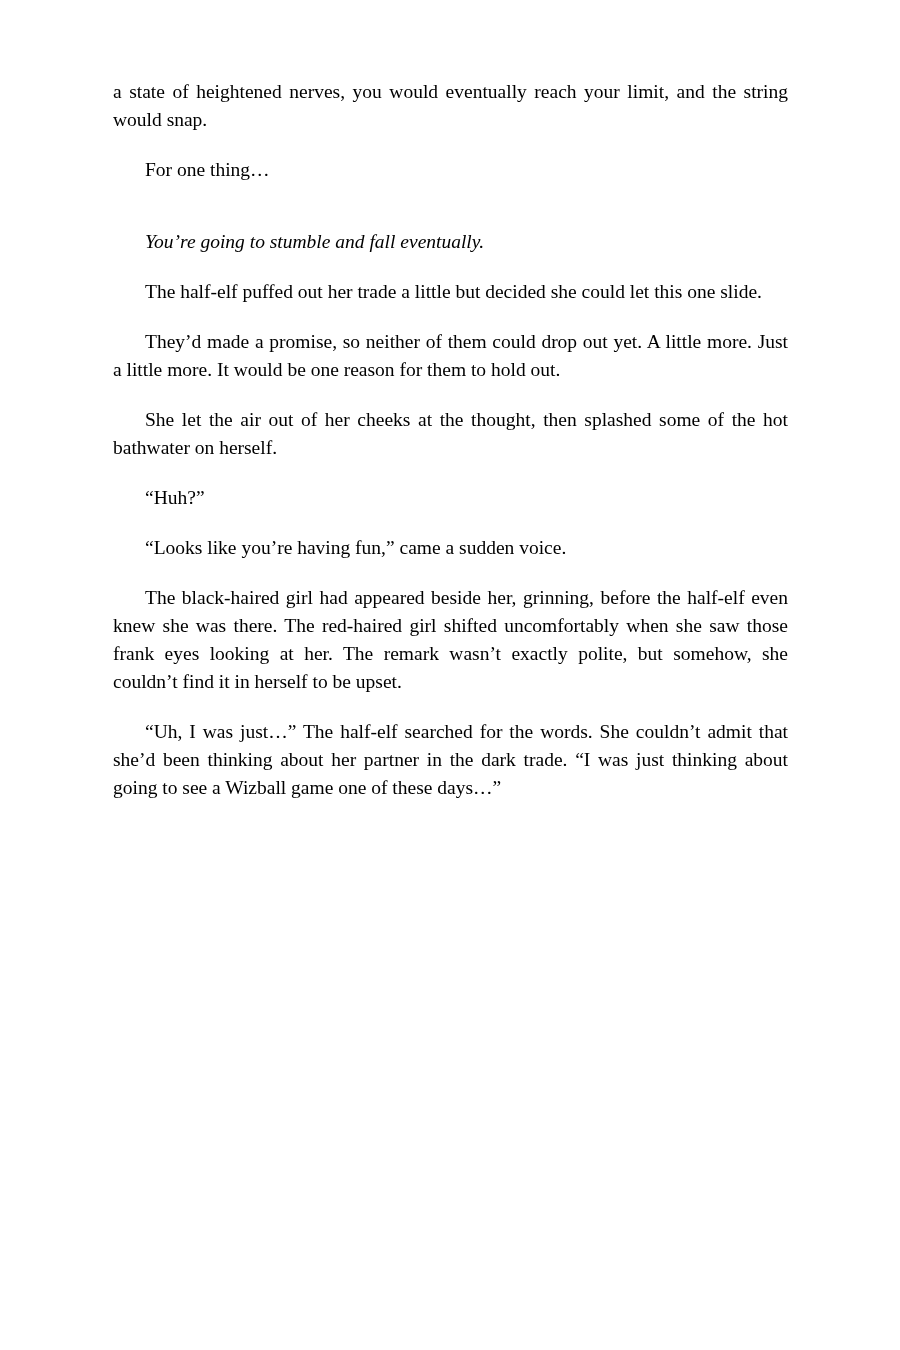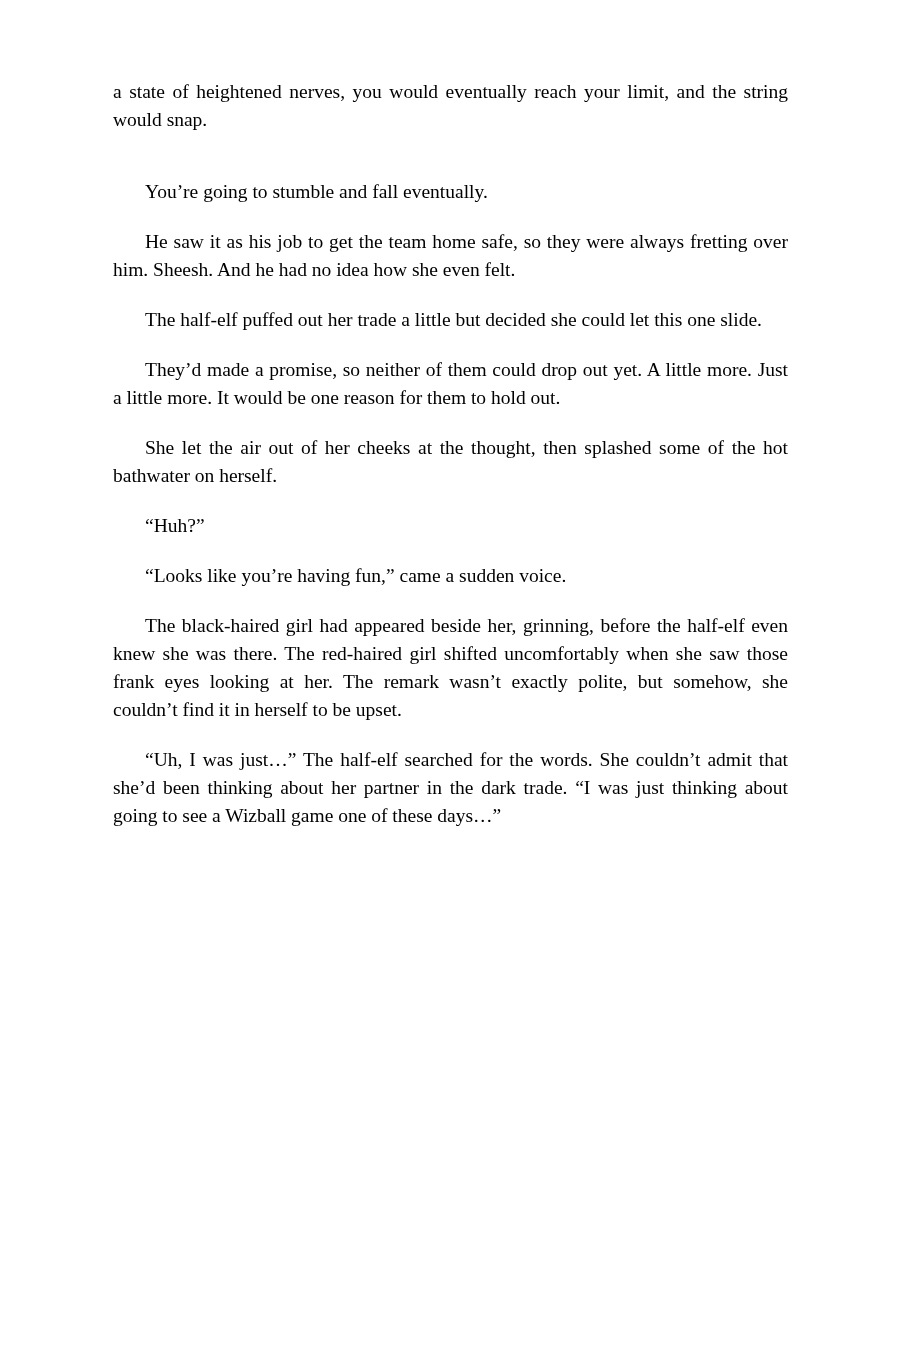--- a/index.html
+++ b/index.html
@@ -39,36 +39,37 @@
 
   .para + .para {
     margin-top: 22px;
   }
 
   .para.indented {
     text-indent: 32px;
   }
 
   .para.italic {
+    font-style: italic;
     margin-top: 44px;
   }
 
   
   .para {
     text-align-last: left;
   }
 </style>
 </head>
 <body>
 
 <div class="page">
   <div class="text-block" id="text-block">
       <p class="para">a state of heightened nerves, you would eventually reach your limit, and the string would snap.</p>
+      <p class="para indented">For one thing…</p>
       <p class="para indented italic">You’re going to stumble and fall eventually.</p>
-      <p class="para indented">He saw it as his job to get the team home safe, so they were always fretting over him. Sheesh. And he had no idea how she even felt.</p>
       <p class="para indented">The half-elf puffed out her trade a little but decided she could let this one slide.</p>
       <p class="para indented">They’d made a promise, so neither of them could drop out yet. A little more. Just a little more. It would be one reason for them to hold out.</p>
       <p class="para indented">She let the air out of her cheeks at the thought, then splashed some of the hot bathwater on herself.</p>
       <p class="para indented">“Huh?”</p>
       <p class="para indented">“Looks like you’re having fun,” came a sudden voice.</p>
       <p class="para indented">The black-haired girl had appeared beside her, grinning, before the half-elf even knew she was there. The red-haired girl shifted uncomfortably when she saw those frank eyes looking at her. The remark wasn’t exactly polite, but somehow, she couldn’t find it in herself to be upset.</p>
       <p class="para indented">“Uh, I was just…” The half-elf searched for the words. She couldn’t admit that she’d been thinking about her partner in the dark trade. “I was just thinking about going to see a Wizball game one of these days…”</p>
     </div>
 </div>
 

